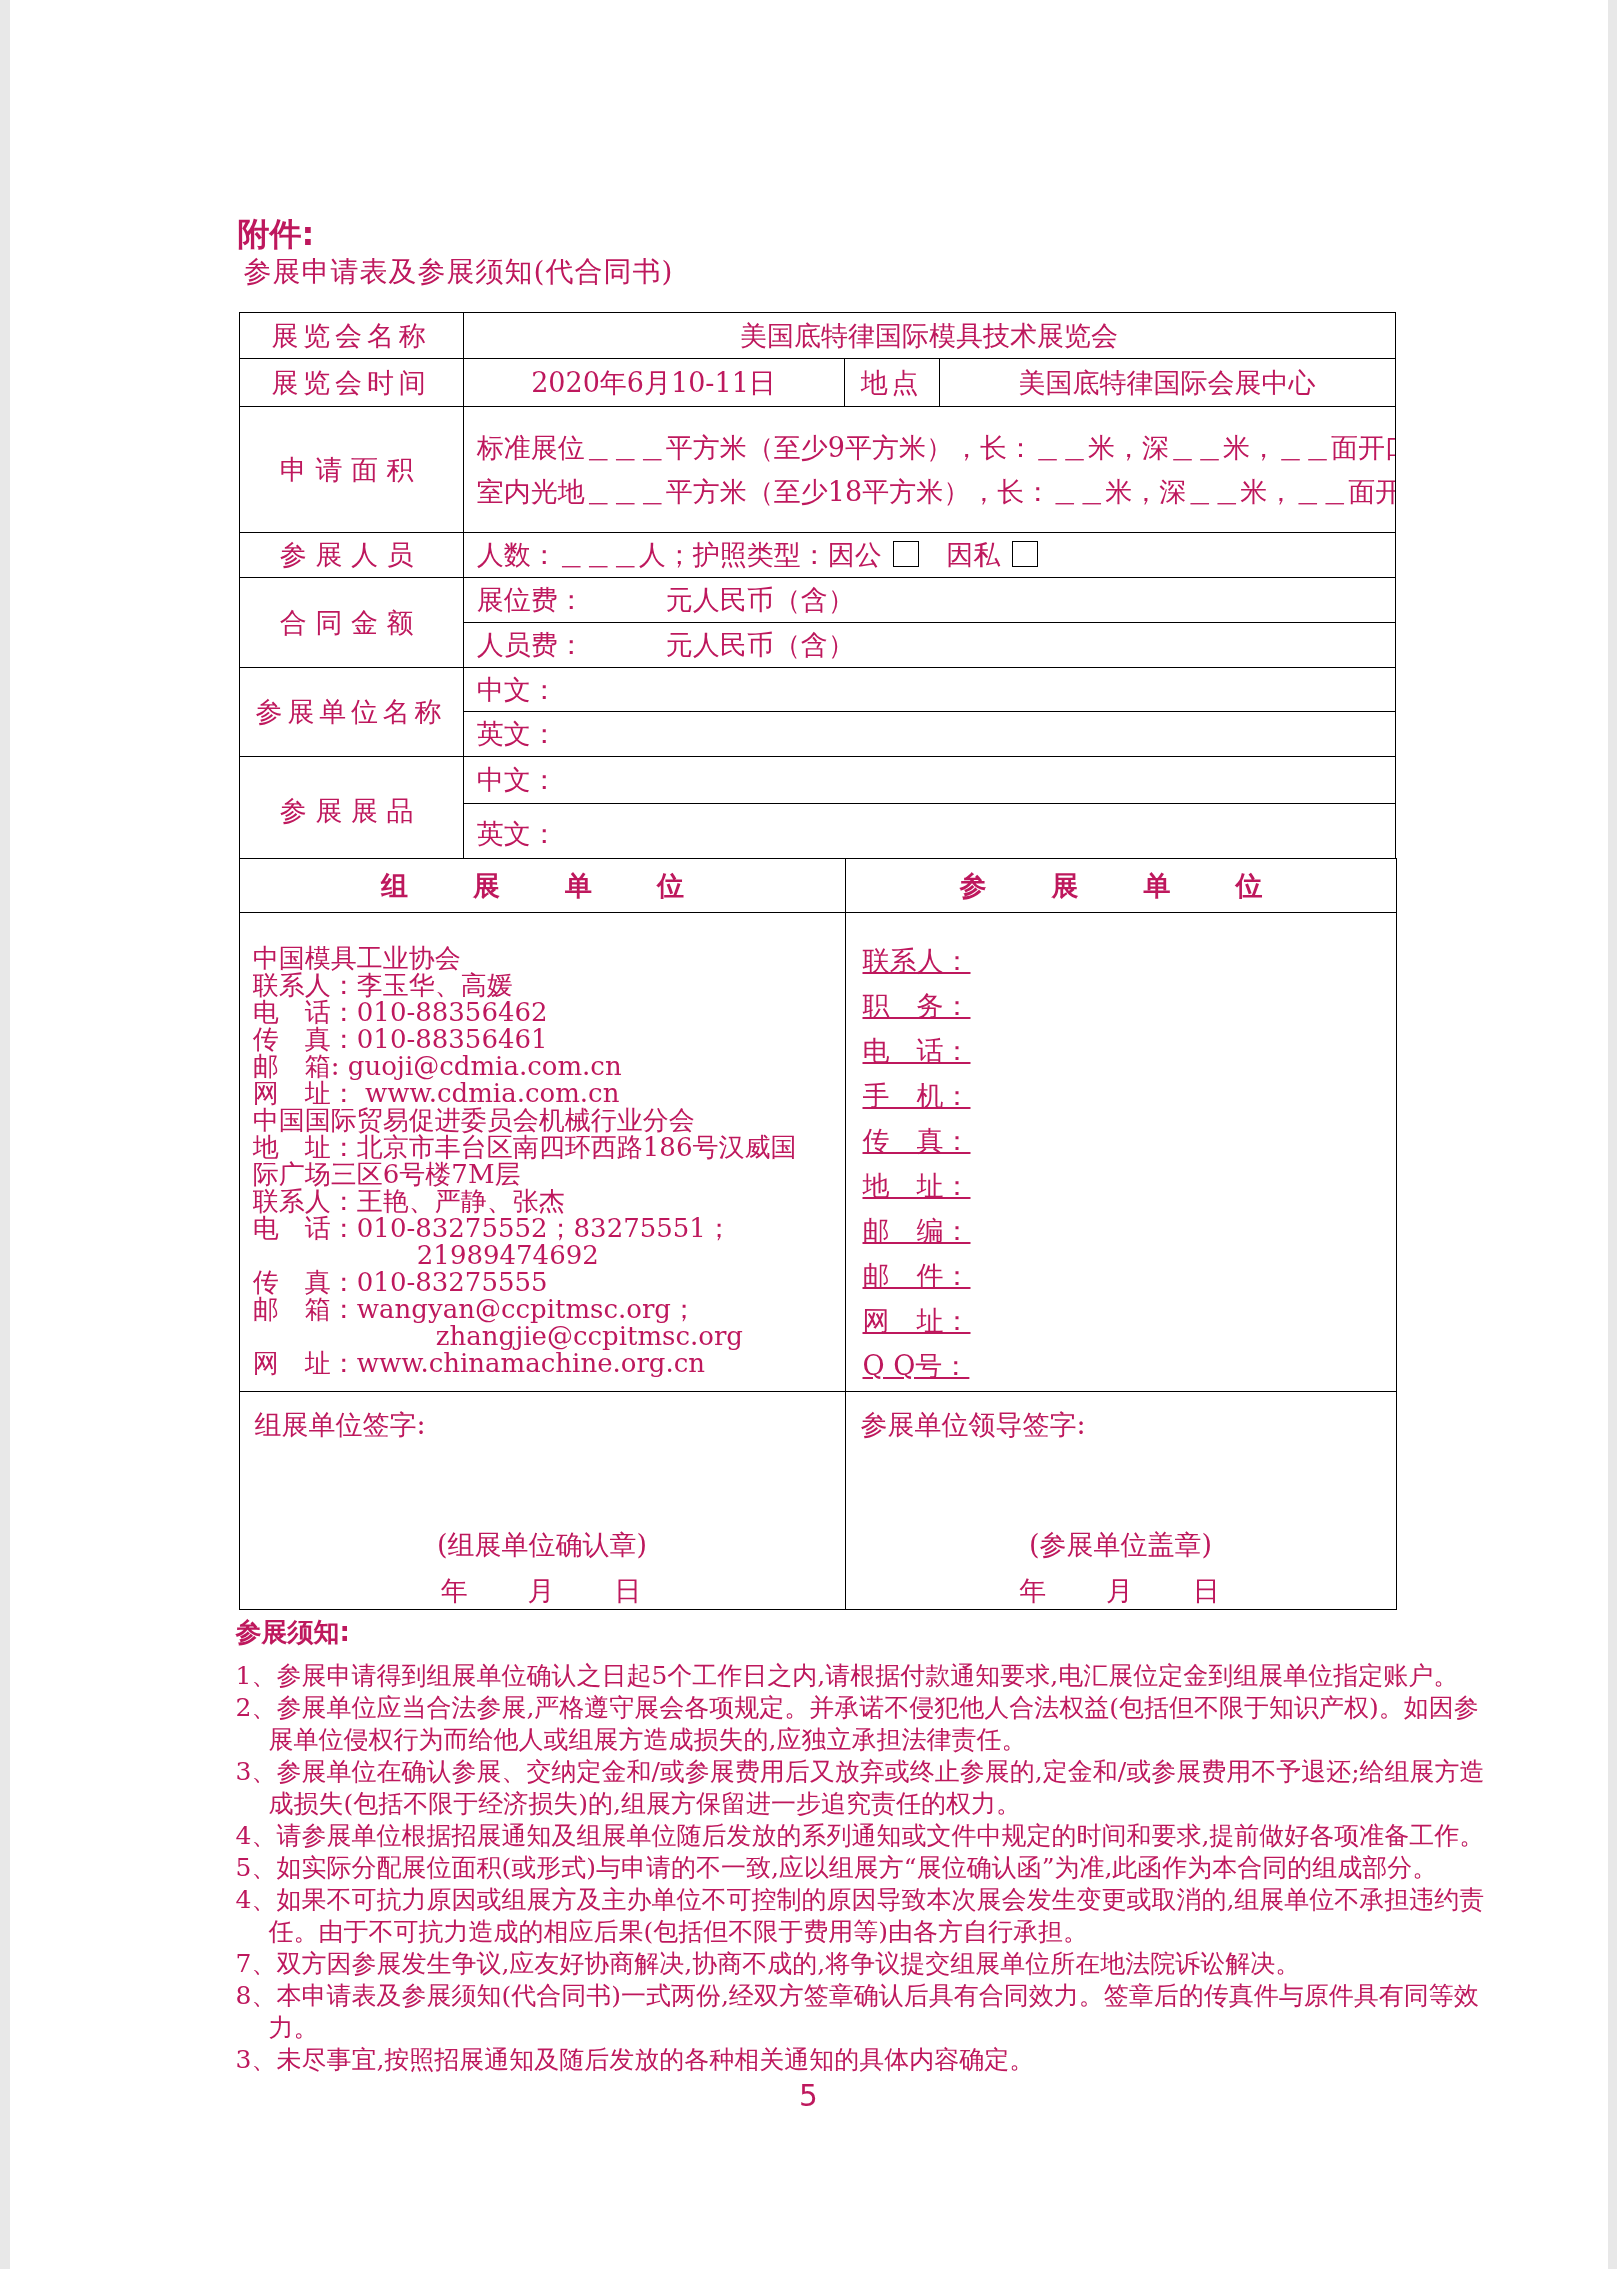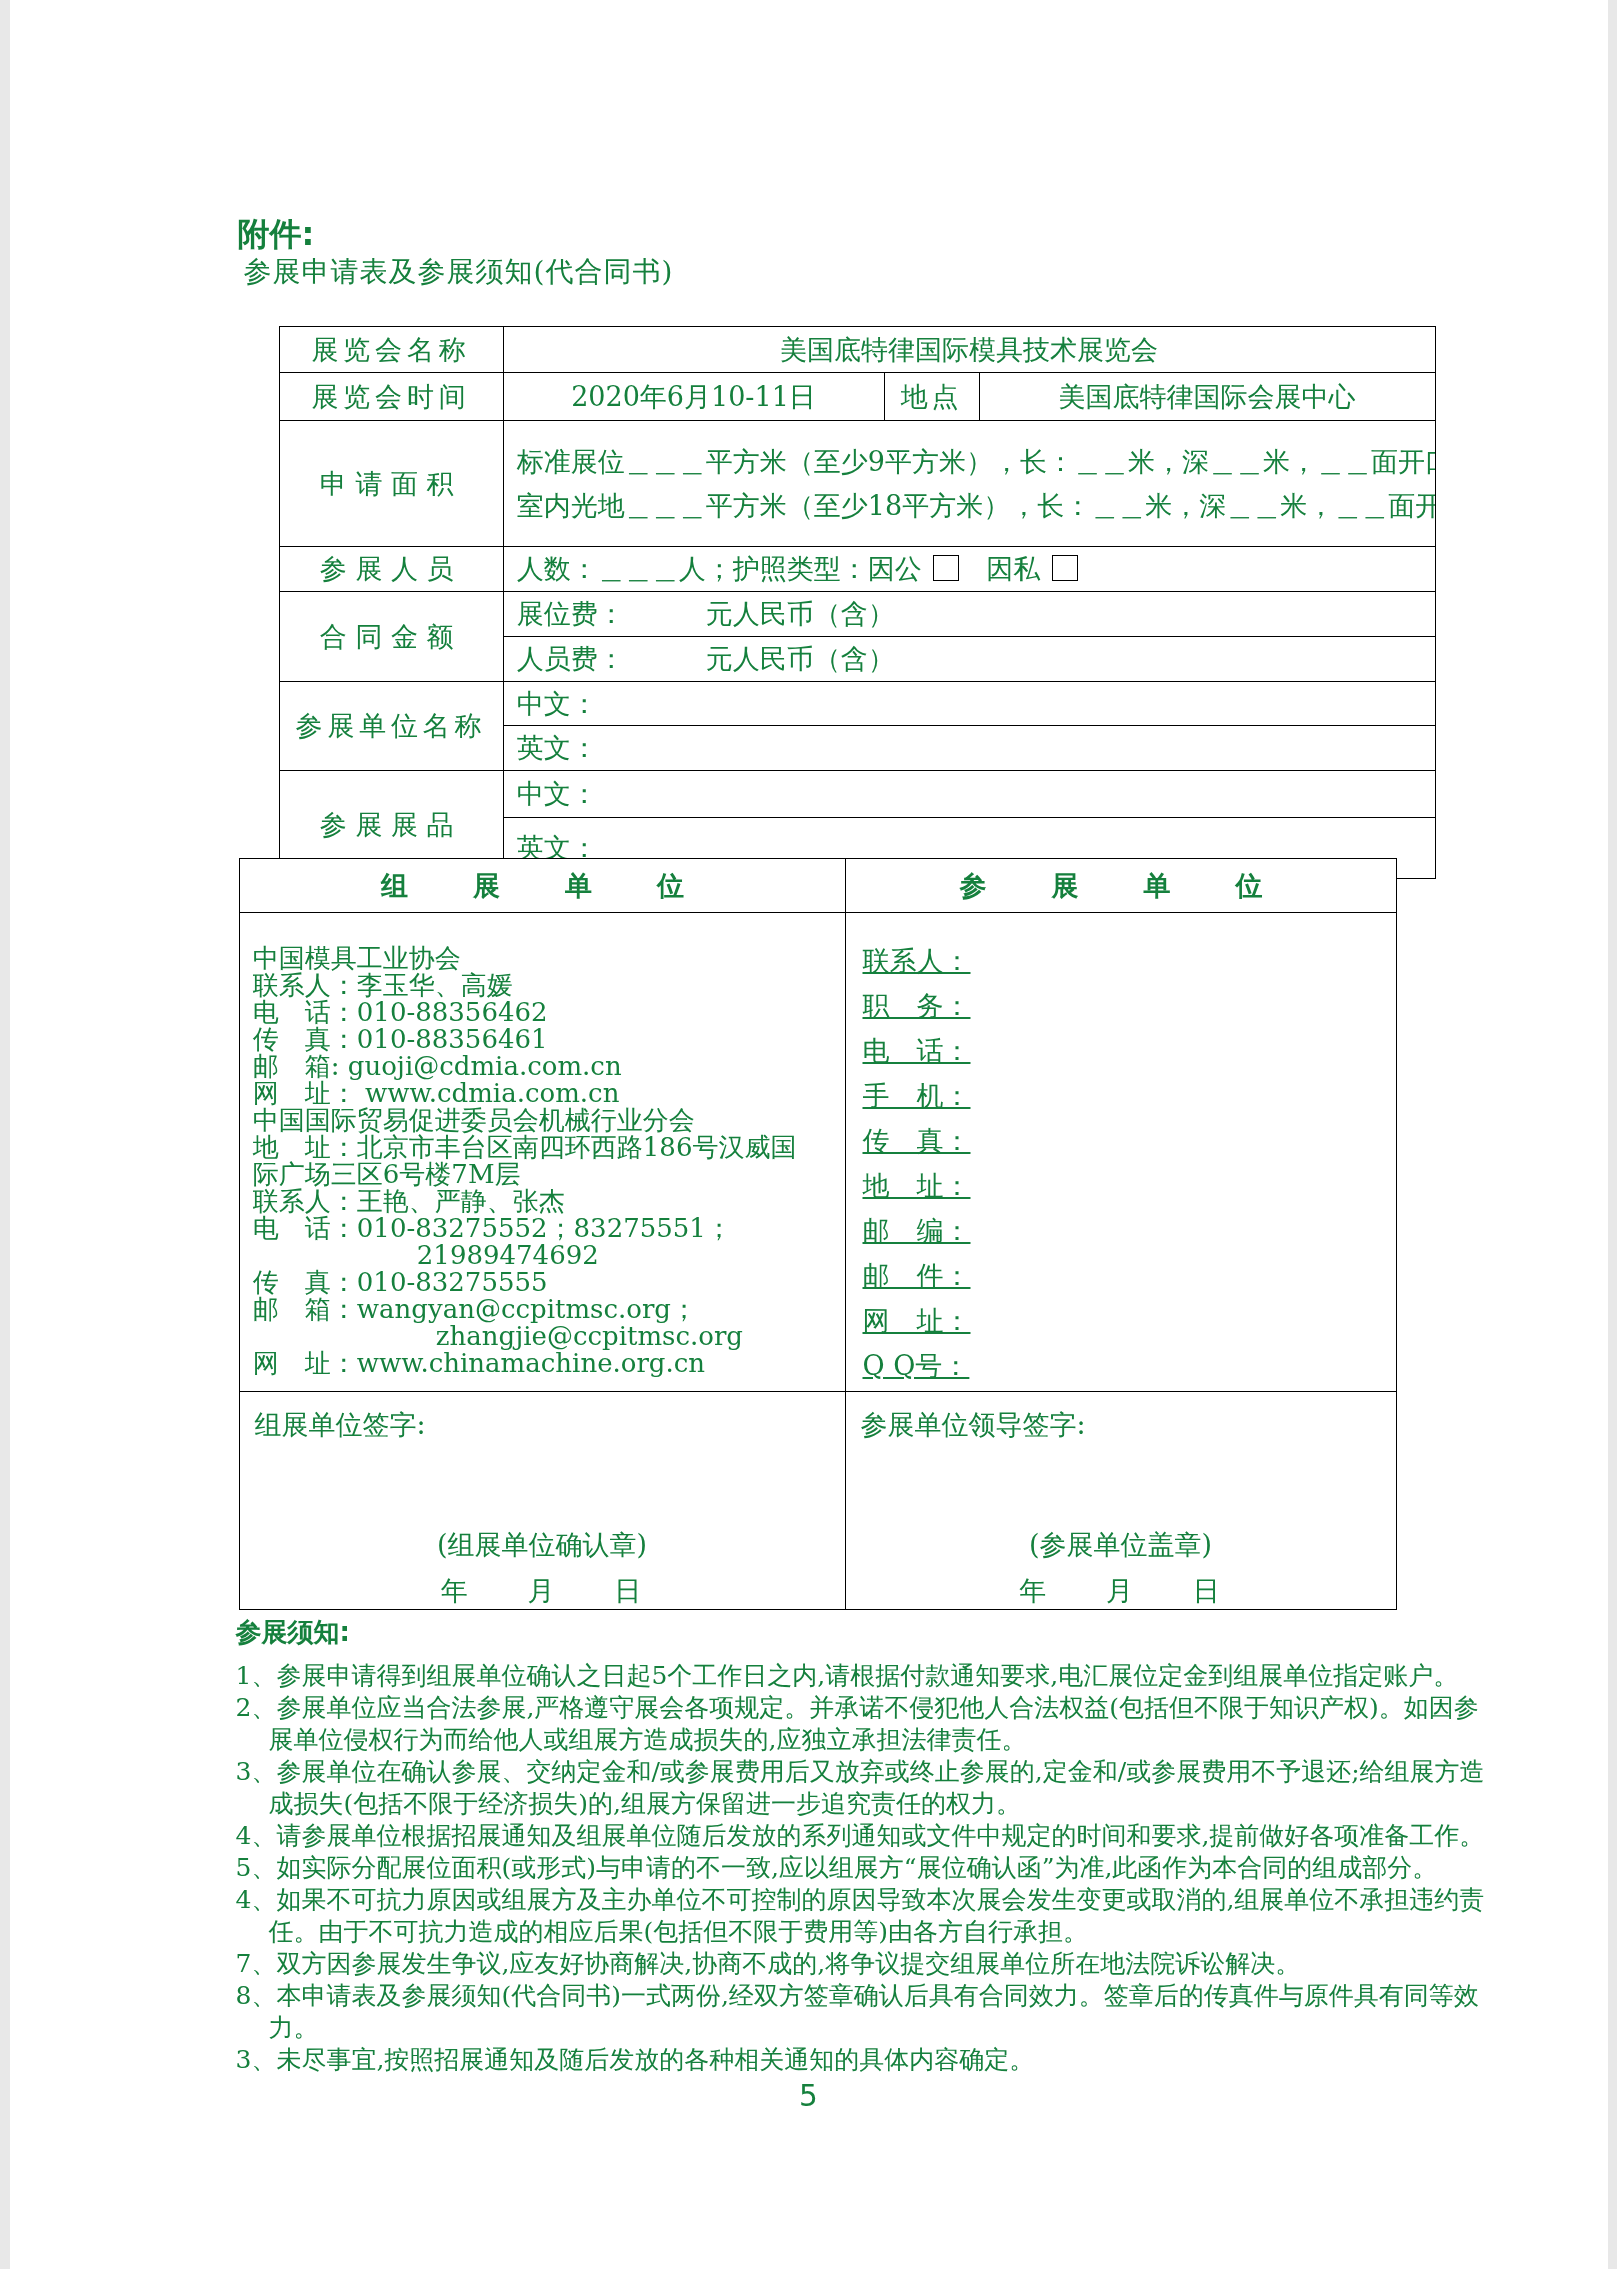--- a/index.html
+++ b/index.html
@@ -1,32 +1,32 @@
 <!DOCTYPE html>
 <html style="font-size:15px"><head>
 <meta charset="utf-8">
 <style>
   html,body { margin:0; padding:0; background:#e8e8e8; }
   .page {
     position:relative; width:1598px; height:2269px; margin:0 auto;
-    background:#ffffff; color:#15803d;
+    background:#ffffff; color:#be185d;
     font-family:"DejaVu Serif","Liberation Serif",serif;
   }
   .attachment {
     position:absolute; left:228px; top:213px;
     font-size:32px; font-weight:bold;
     font-family:"DejaVu Sans","Liberation Sans",sans-serif;
   }
   .doc-title {
     position:absolute; left:234px; top:253px; width:1157px;
     text-align:left; font-size:28px; letter-spacing:1px;
   }
   table { border-collapse:collapse; position:absolute; table-layout:fixed; background:#fff; }
   td { border:1.9px solid #000; font-size:27px; padding:0; overflow:hidden; }
-  .t1 { left:229px; top:326px; width:1157px;margin-left:40px; }
+  .t1 { left:229px; top:312px; width:1157px; }
   .t2 { left:229px; top:858px; width:1157px; }
   .lbl  { text-align:center; vertical-align:middle; letter-spacing:4.8px; }
   .lbl4 { text-align:center; vertical-align:middle; letter-spacing:8.6px; }
   .ctr  { text-align:center; vertical-align:middle; }
   .val  { padding-left:13.3px; vertical-align:middle; }
   .area { padding-left:13.3px; vertical-align:middle; }
   .area div { line-height:44px; white-space:nowrap; }
   .cbx {
     display:inline-block; width:24px; height:24px; border:1.9px solid #000;
     vertical-align:-2.9px; margin-left:11.4px; margin-right:27px;

